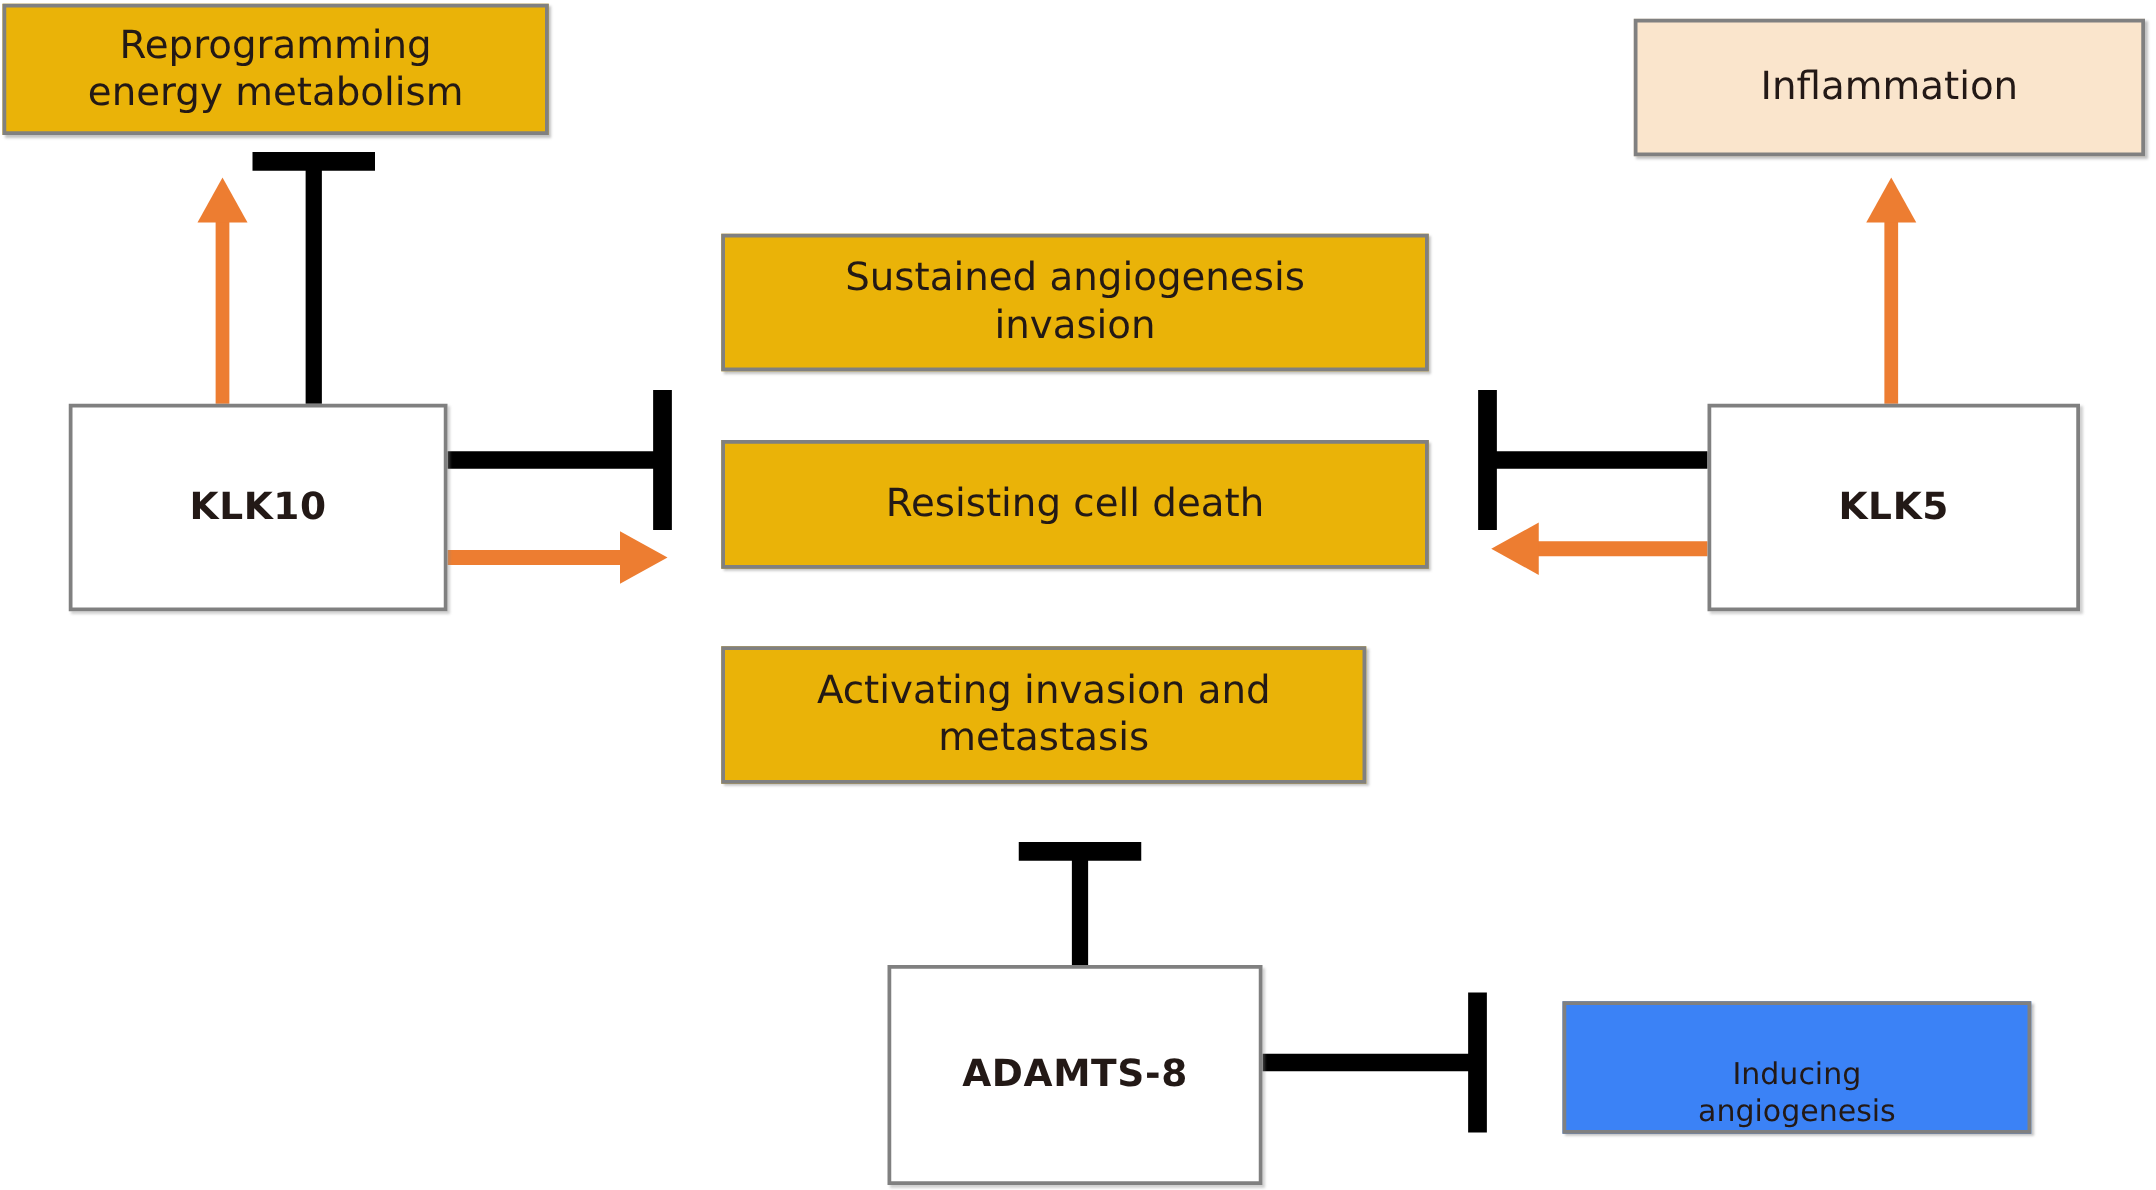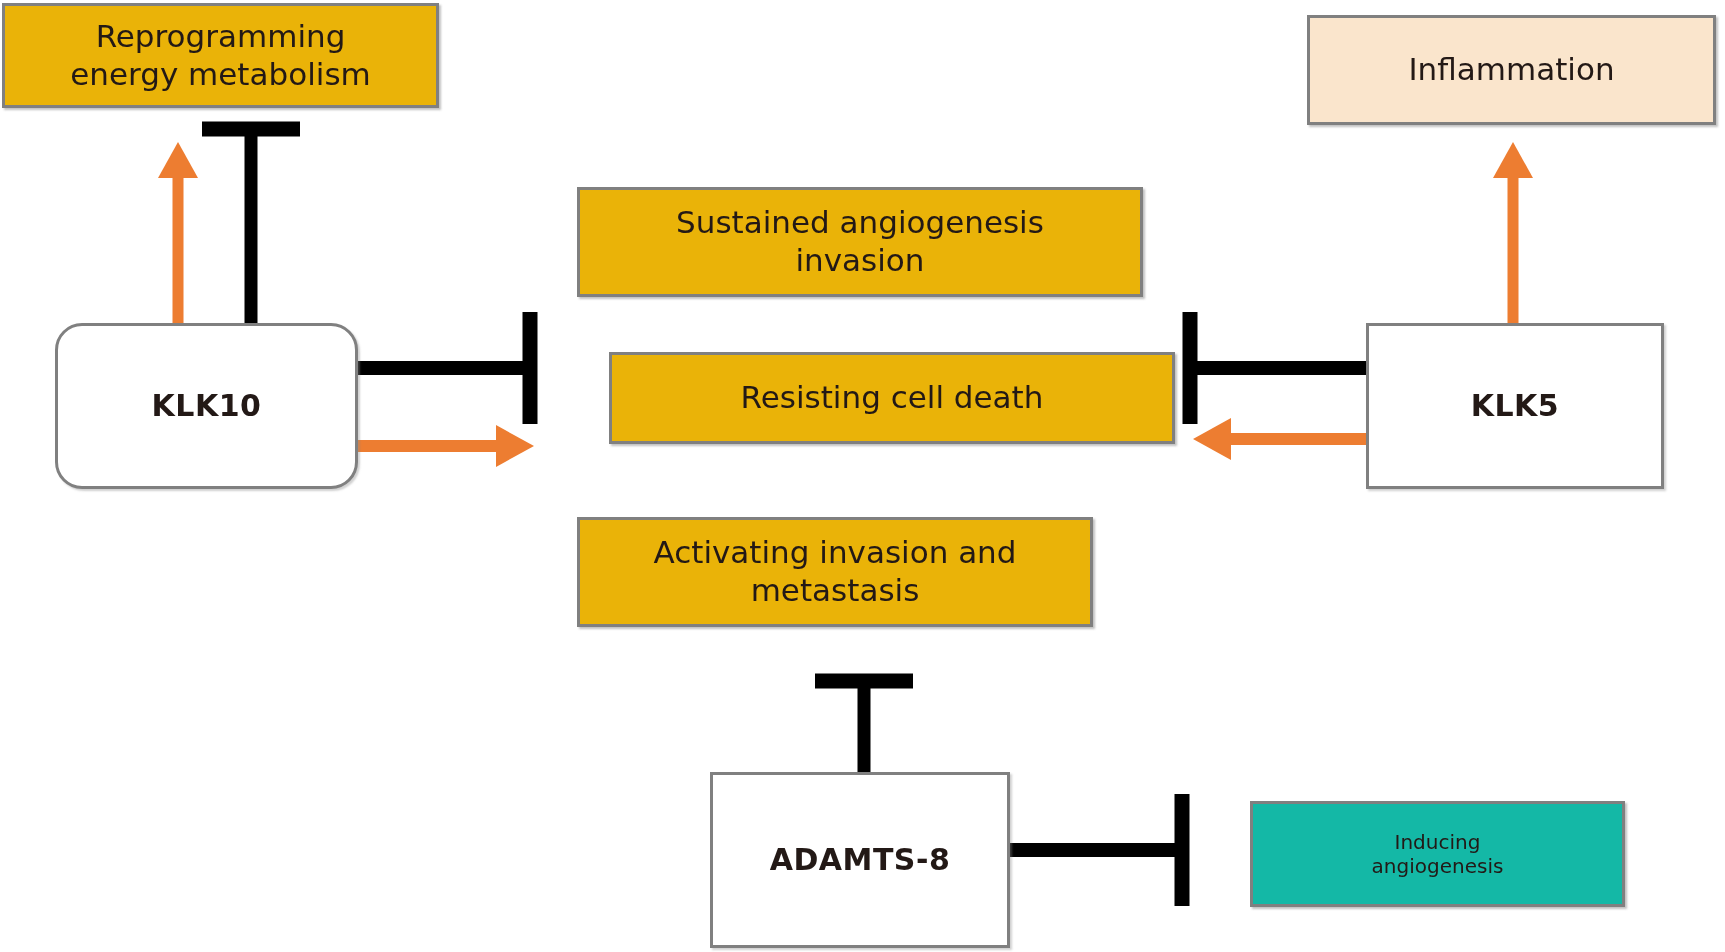--- a/index.html
+++ b/index.html
@@ -38,24 +38,25 @@
     font-size: 31px;
     box-shadow: 2px 2px 2px rgba(120,120,120,0.45);
   }
   .inflam {
     background: #fae5cc;
     border: 3px solid #808080;
     font-size: 31px;
     box-shadow: 2px 2px 2px rgba(120,120,120,0.45);
   }
   .angio {
-    background: #14b8a6;
+    background: #3b82f6;
     border: 3px solid #808080;
-    font-size: 20px;
+    font-size: 24px;
     box-shadow: 2px 2px 2px rgba(120,120,120,0.45);
+    align-items: flex-end;
   }
   .gene {
     background: #ffffff;
     border: 3px solid #808080;
     font-size: 30px;
     font-weight: bold;
     letter-spacing: .5px;
     box-shadow: 2px 2px 2px rgba(140,140,140,0.4);
   }
 
@@ -136,33 +137,33 @@
   </div>
 
   <div class="node inflam" style="left:1307px; top:15px; width:409px; height:110px;">
     <span class="lbl">Inflammation</span>
   </div>
 
   <div class="node hallmark" style="left:577px; top:187px; width:566px; height:110px;">
     <span class="lbl"><span>Sustained angiogenesis</span><br><span>invasion</span></span>
   </div>
 
-  <div class="node hallmark" style="left:577px; top:352px; width:566px; height:92px;margin-left:32px;">
+  <div class="node hallmark" style="left:577px; top:352px; width:566px; height:103px;">
     <span class="lbl">Resisting cell death</span>
   </div>
 
   <div class="node hallmark" style="left:577px; top:517px; width:516px; height:110px;">
     <span class="lbl"><span>Activating invasion and</span><br><span>metastasis</span></span>
   </div>
 
   <div class="node angio" style="left:1250px; top:801px; width:375px; height:106px;">
     <span class="lbl"><span>Inducing</span><br><span>angiogenesis</span></span>
   </div>
 
-  <div class="node gene" style="left:55px; top:323px; width:303px; height:166px;border-radius:27px;">
+  <div class="node gene" style="left:55px; top:323px; width:303px; height:166px;">
     <span class="lbl">KLK10</span>
   </div>
 
   <div class="node gene" style="left:1366px; top:323px; width:298px; height:166px;">
     <span class="lbl">KLK5</span>
   </div>
 
   <div class="node gene" style="left:710px; top:772px; width:300px; height:176px;">
     <span class="lbl">ADAMTS-8</span>
   </div>

